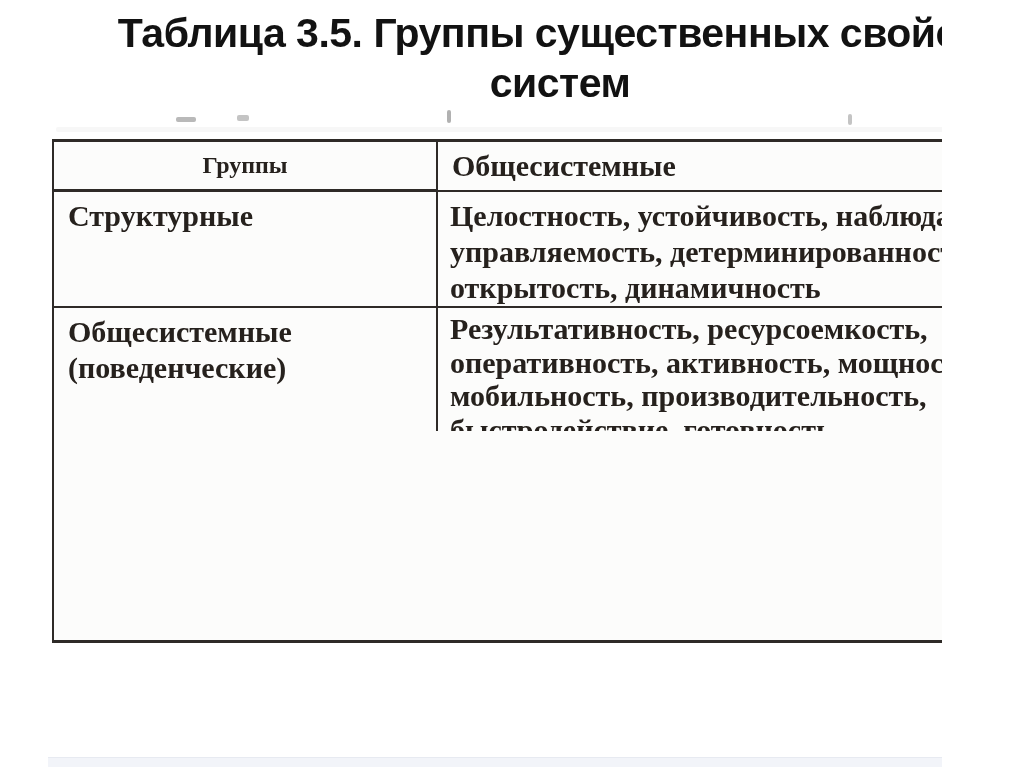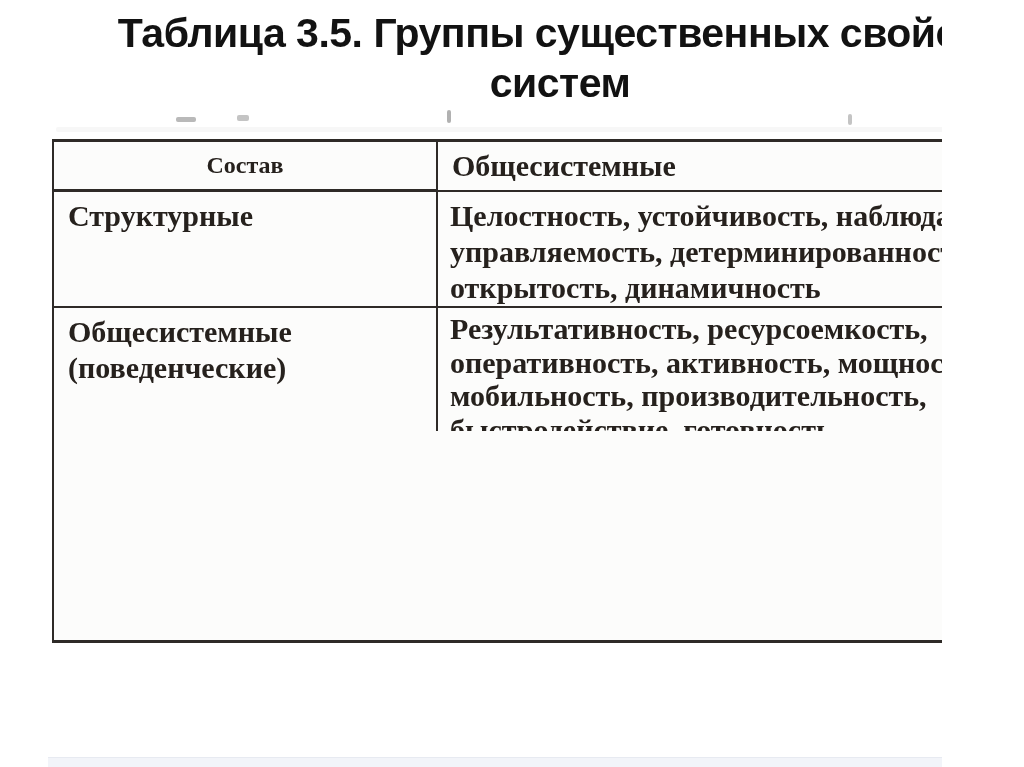--- a/index.html
+++ b/index.html
@@ -115,21 +115,21 @@
   <h1 class="title">Таблица 3.5. Группы существенных свойств
 систем</h1>
 
   <div class="artifact band"></div>
   <div class="artifact a1"></div>
   <div class="artifact a2"></div>
   <div class="artifact a3"></div>
   <div class="artifact a4"></div>
 
   <div class="scan-table">
-    <div class="cell th c1">Состав</div>
+    <div class="cell th c1">Группы</div>
 
     <div class="cell body c1">Общесистемные</div>
     <div class="cell body c1">Структурные</div>
 
     <div class="cell body c2">Целостность, устойчивость, наблюдаемость,
 управляемость, детерминированность,
 открытость, динамичность</div>
 
     <div class="cell body c1 r-last">Общесистемные
 (поведенческие)</div>

